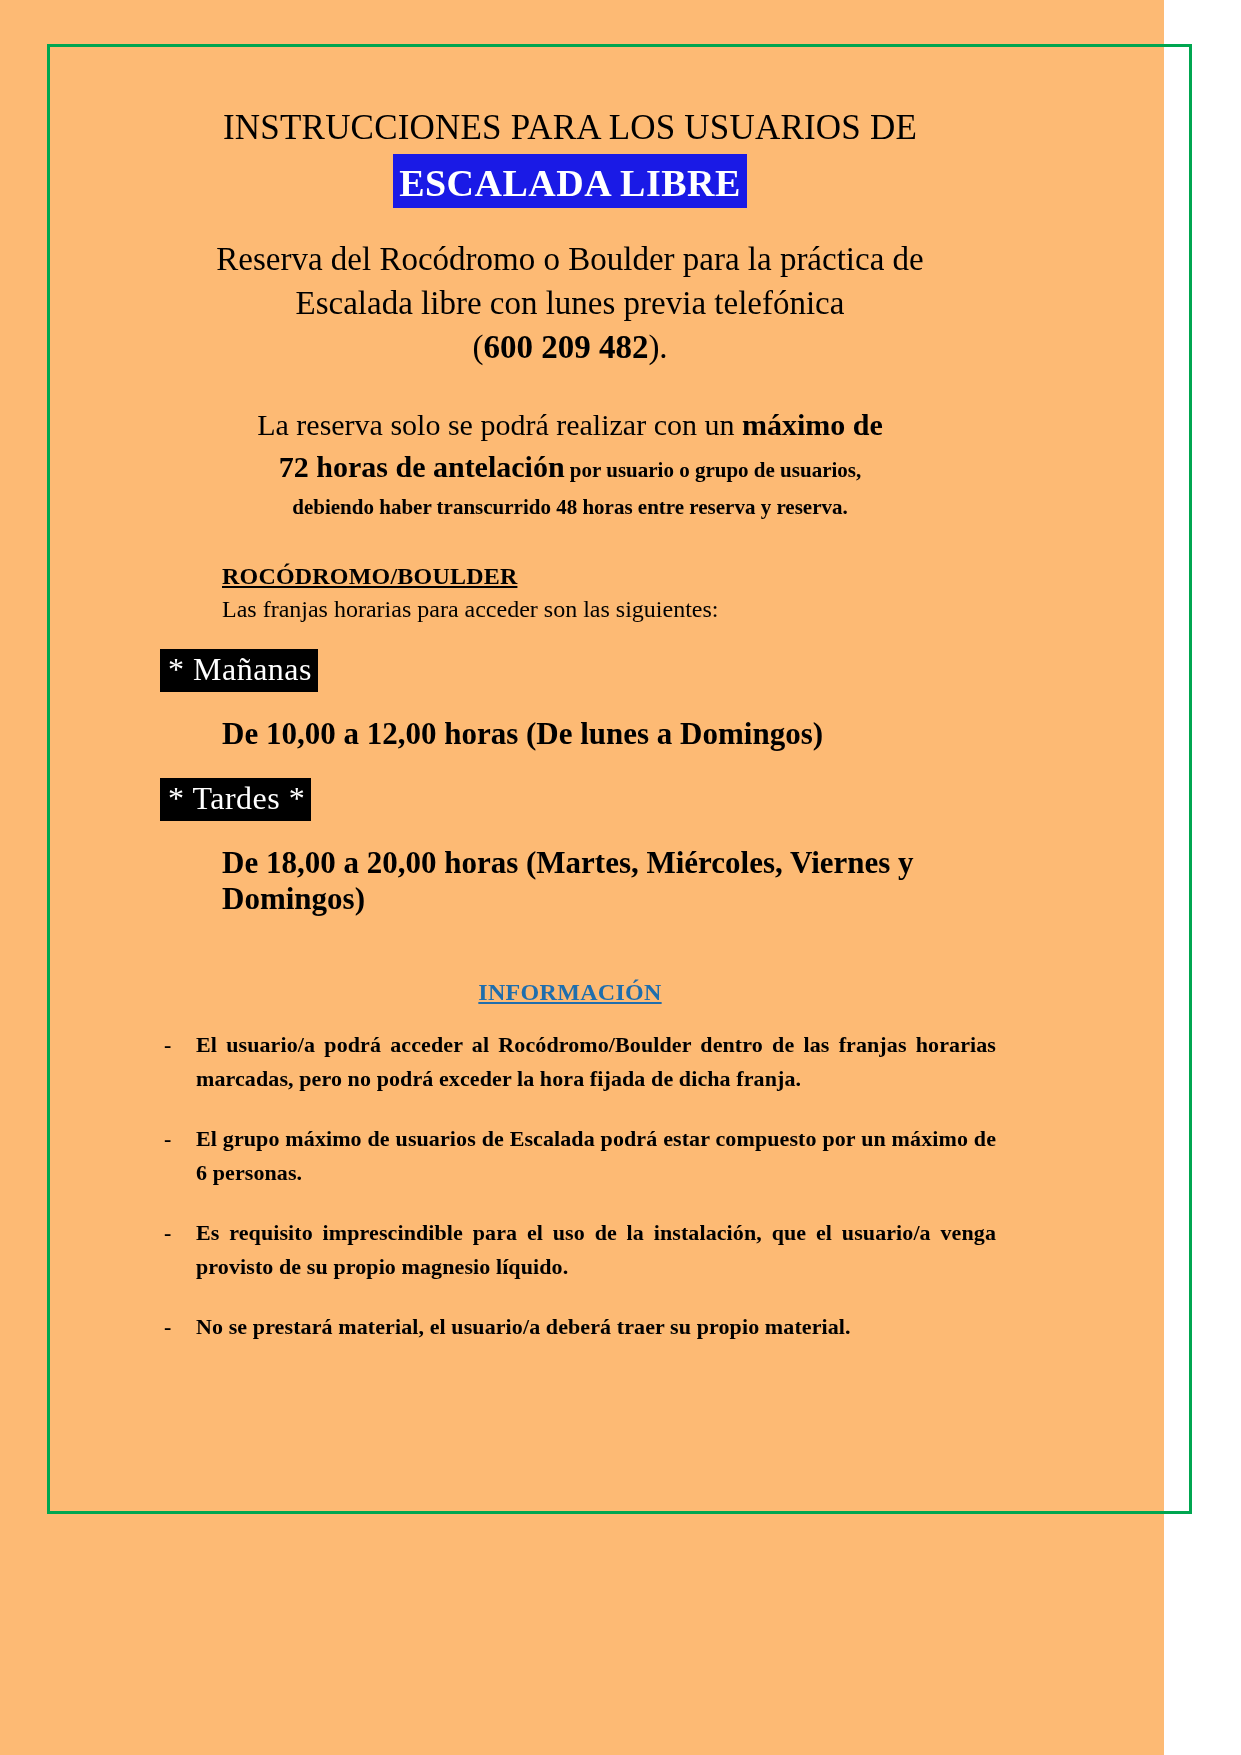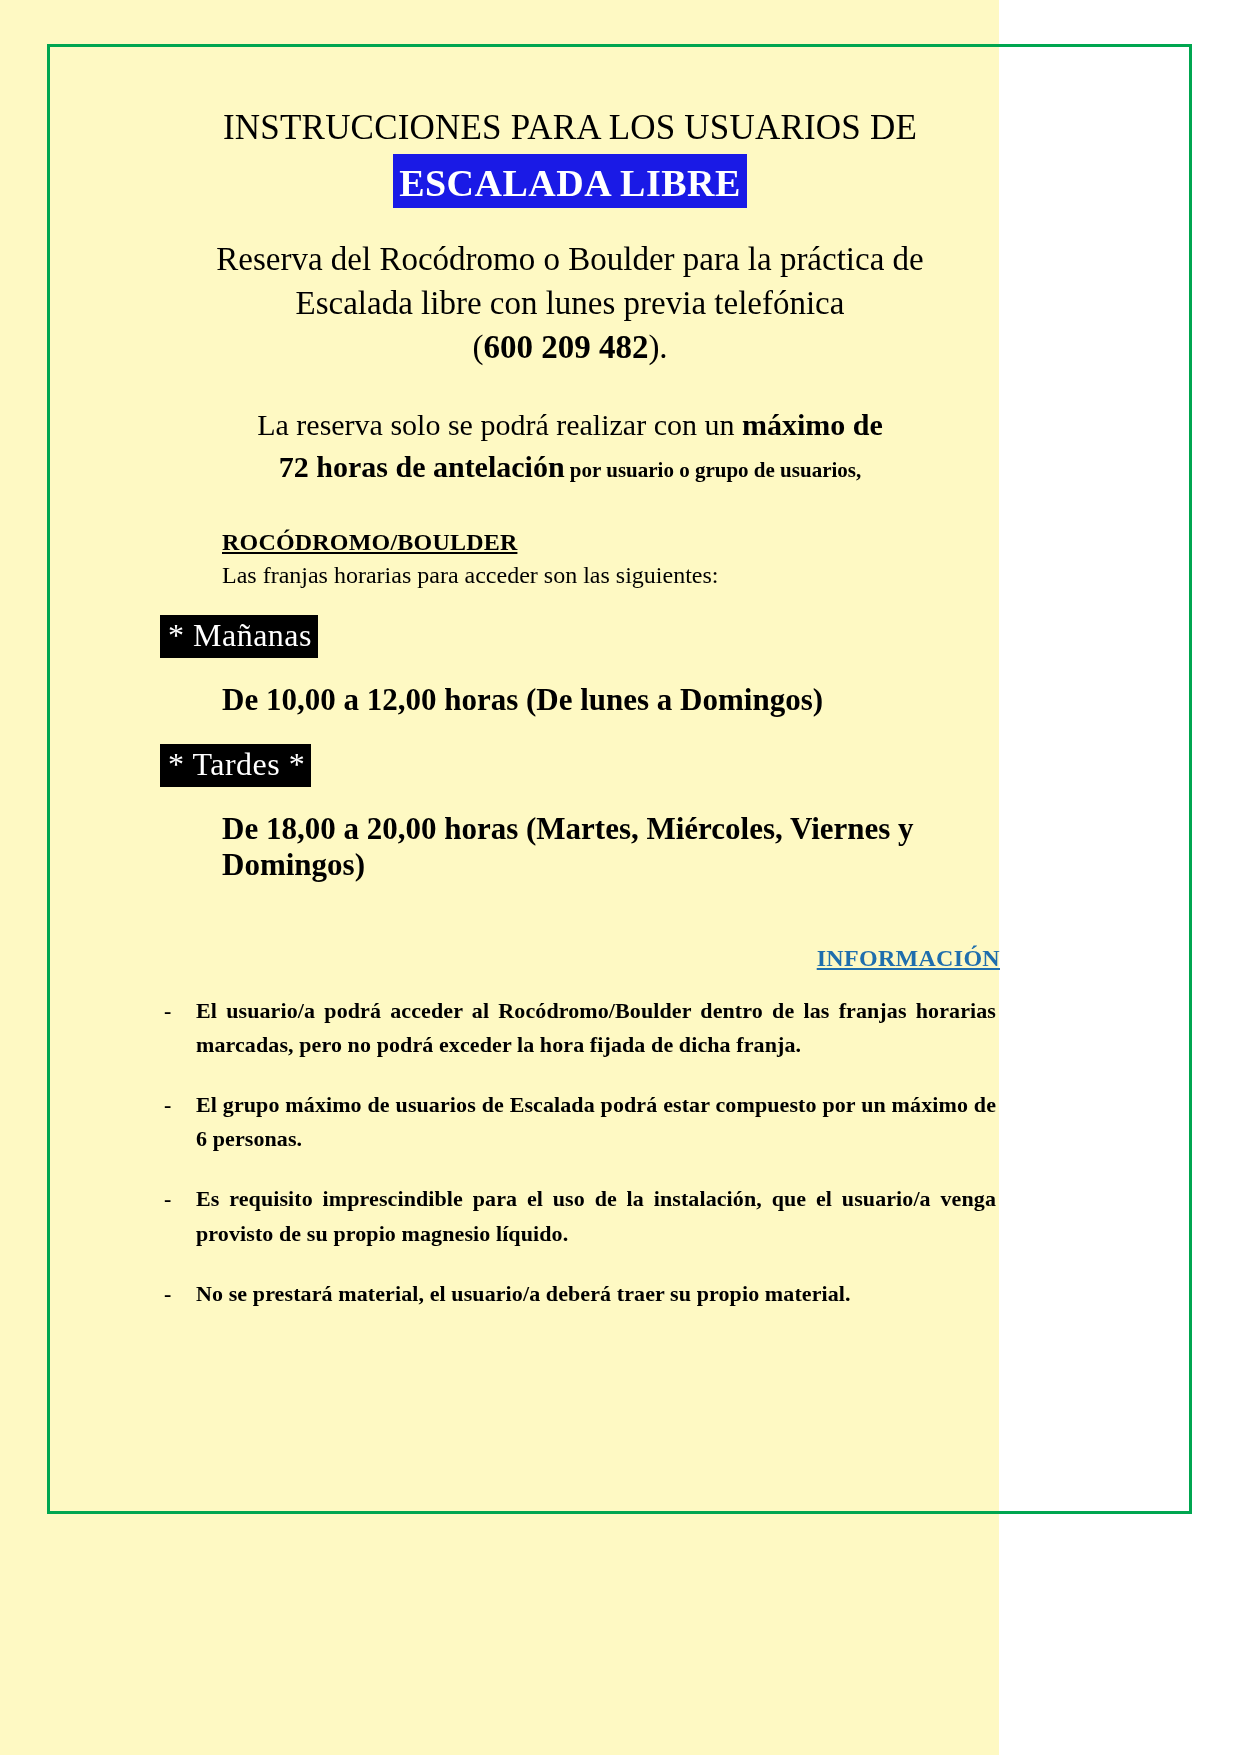--- a/index.html
+++ b/index.html
@@ -11,23 +11,23 @@
     width: 1241px;
     height: 1755px;
     font-family: "Liberation Serif", serif;
     color: #000000;
     position: relative;
     overflow: hidden;
   }
   .page {
     position: absolute;
     left: 0; top: 0;
-    width: 999px;
+    width: 1164px;
     height: 1755px;
-    background: #fef9c3;
+    background: #fdba74;
   }
   .frame {
     position: absolute;
     left: 47px;
     top: 44px;
     width: 1145px;
     height: 1470px;
     border: 3px solid #00a650;
     box-sizing: border-box;
   }
@@ -122,21 +122,21 @@
   }
   .slot-line {
     margin-left: 82px;
     margin-top: 24px;
     font-size: 31px;
     font-weight: bold;
   }
 
   .info-head {
     margin-top: 62px;
-    text-align: right;
+    text-align: center;
     font-size: 24px;
     font-weight: bold;
     color: #1f6ead;
     text-decoration: underline;
     letter-spacing: 0.3px;
   }
 
   .bullets {
     margin-top: 22px;
     margin-left: 18px;
@@ -188,20 +188,21 @@
       </div>
     </div>
 
     <div class="reserve-block">
       <div class="reserve-l1">
         <span>La reserva solo se podrá realizar con un </span><b>máximo de</b>
       </div>
       <div class="reserve-l2">
         <span class="big">72 horas de antelación</span><span> por usuario o grupo de usuarios,</span>
       </div>
+      <div class="reserve-l3">debiendo haber transcurrido 48 horas entre reserva y reserva.</div>
     </div>
 
     <div class="section-head">ROCÓDROMO/BOULDER</div>
     <div class="section-sub">Las franjas horarias para acceder son las siguientes:</div>
 
     <div class="band-wrap">
       <span class="band">* Mañanas</span>
     </div>
     <div class="slot-line">De 10,00 a 12,00 horas (De lunes a Domingos)</div>
 

